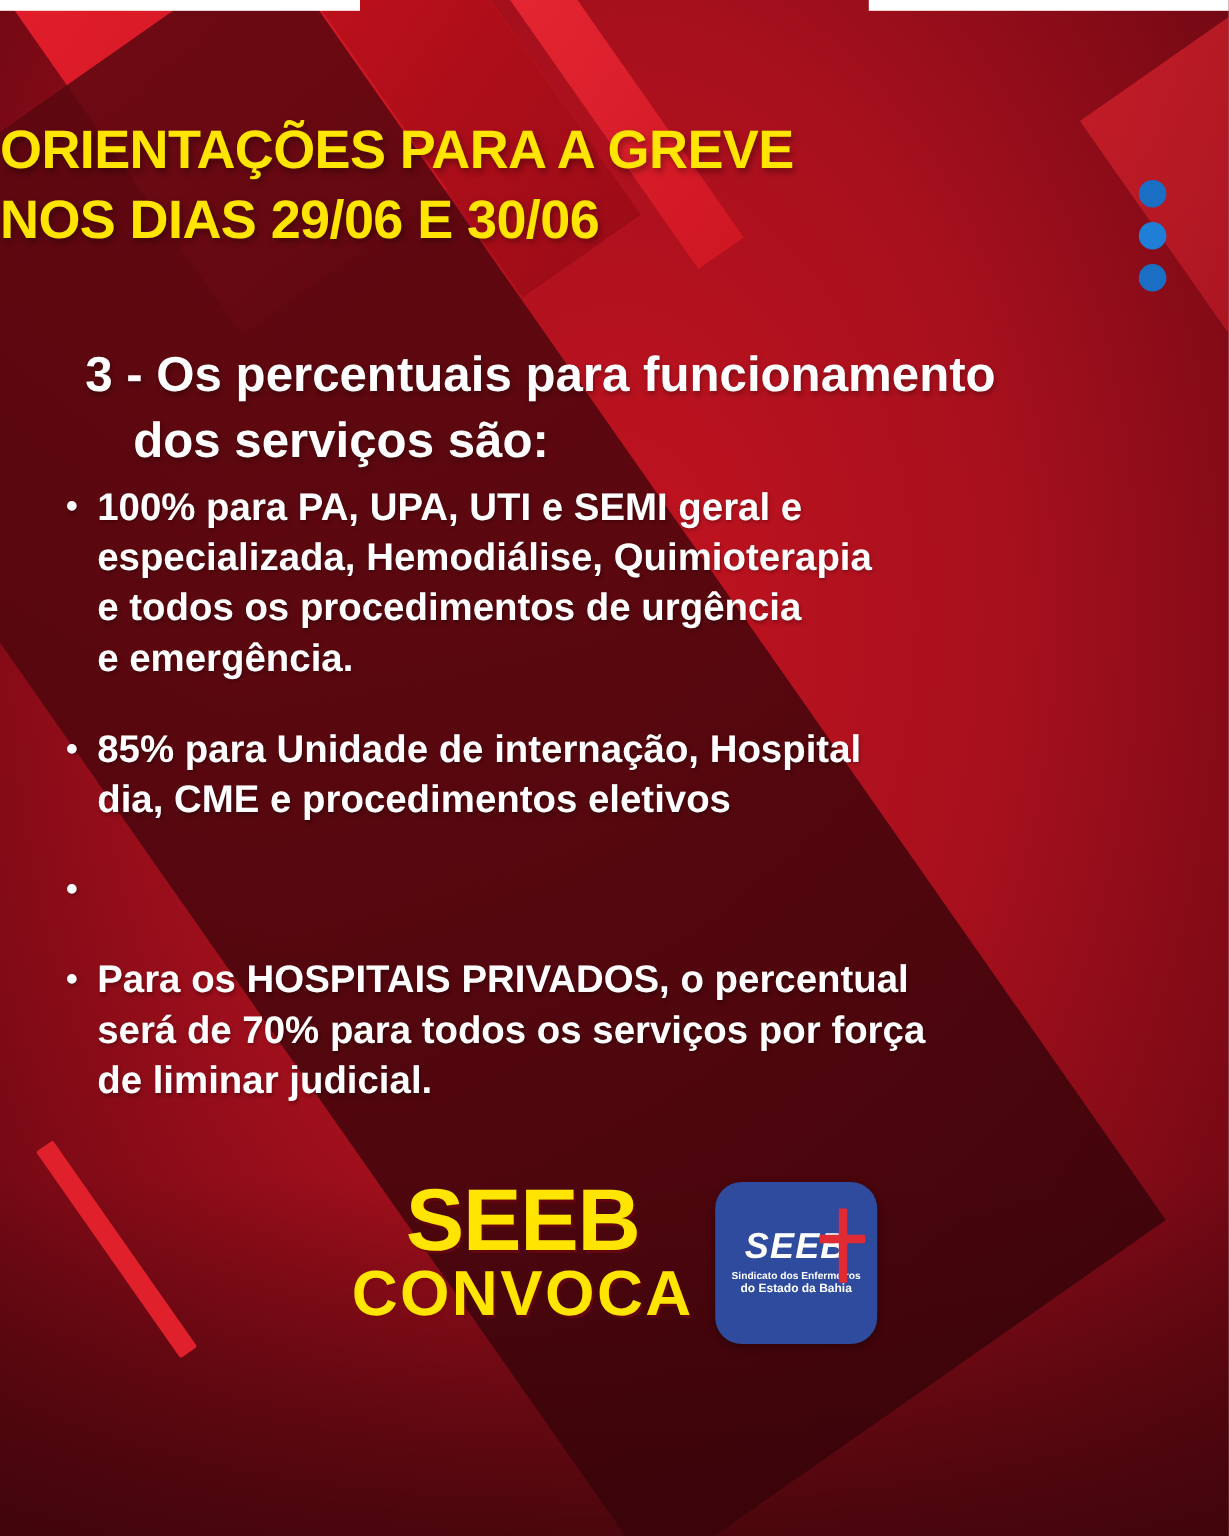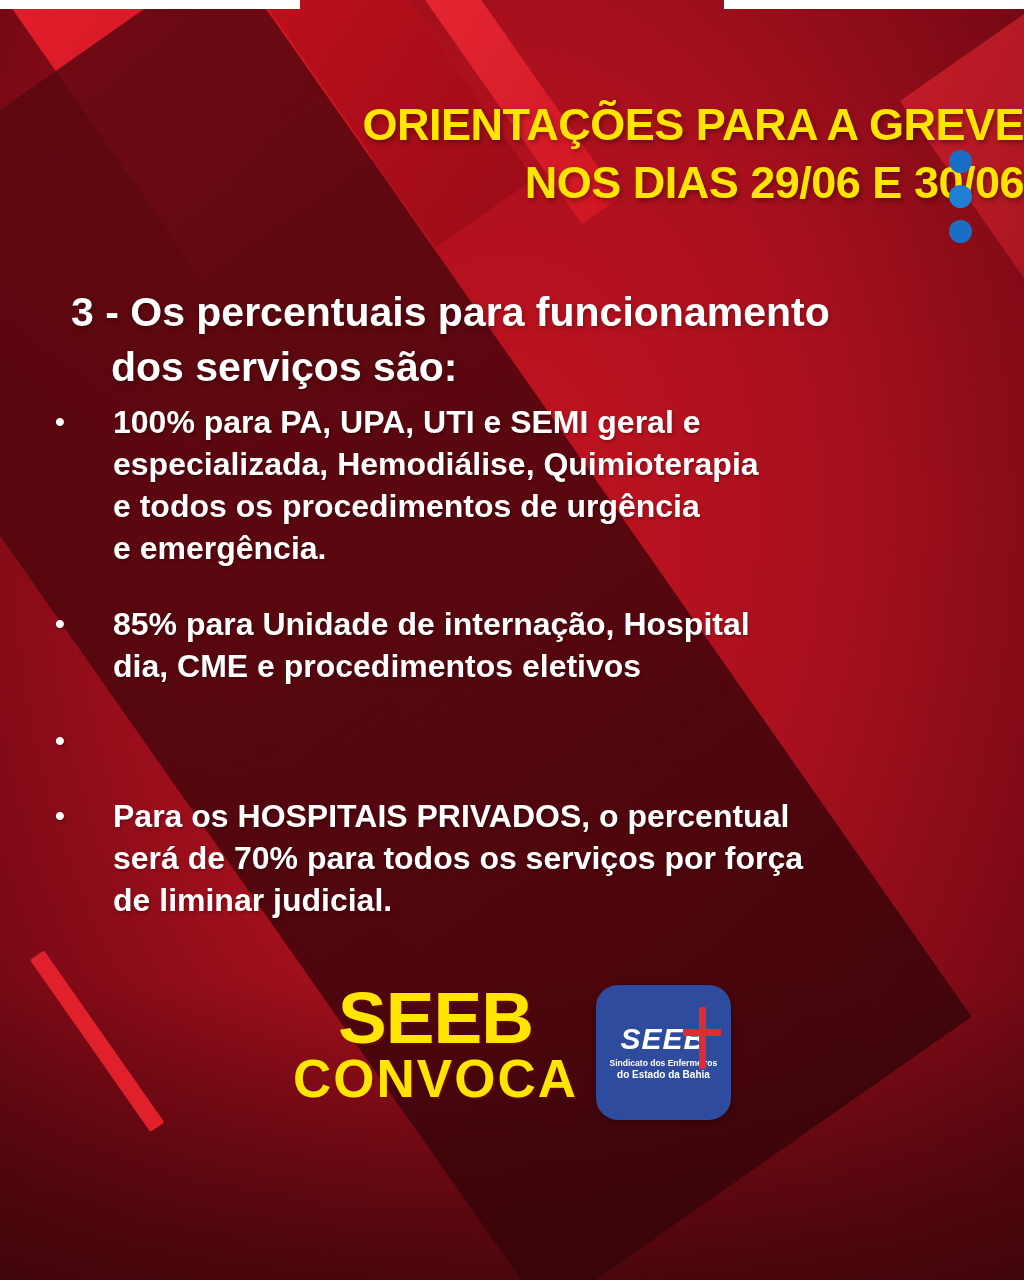--- a/index.html
+++ b/index.html
@@ -105,29 +105,29 @@
     width: 1024px;
     height: 1280px;
   }
 
   
   .headline {
     position: absolute;
     left: 0;
     top: 96px;
     width: 1024px;
-    text-align: right;
+    text-align: left;
     color: #ffe500;
     font-weight: 800;
     font-size: 45px;
     line-height: 1.28;
     letter-spacing: -0.5px;
     text-shadow: 2px 3px 5px rgba(0,0,0,0.35);
   }
-  .headline .l2 { display: block; padding-left: 31px; }
+  .headline .l2 { display: block; }
 
   
   .dots {
     position: absolute;
     right: 52px;
     top: 150px;
     display: flex;
     flex-direction: column;
     gap: 12px;
     z-index: 7;
@@ -173,21 +173,21 @@
     text-shadow: 1px 2px 3px rgba(0,0,0,0.28);
   }
   .bullet .mark {
     flex: 0 0 auto;
     width: 26px;
     font-size: 28px;
     line-height: 1.45;
     color: #ffffff;
   }
   .bullet .txt { flex: 1 1 auto; }
-  .bullet .txt span { display: block; margin-left: 32px; }
+  .bullet .txt span { display: block; }
 
   
   .logos {
     position: absolute;
     left: 0;
     top: 985px;
     width: 1024px;
     display: flex;
     justify-content: center;
     align-items: flex-start;

